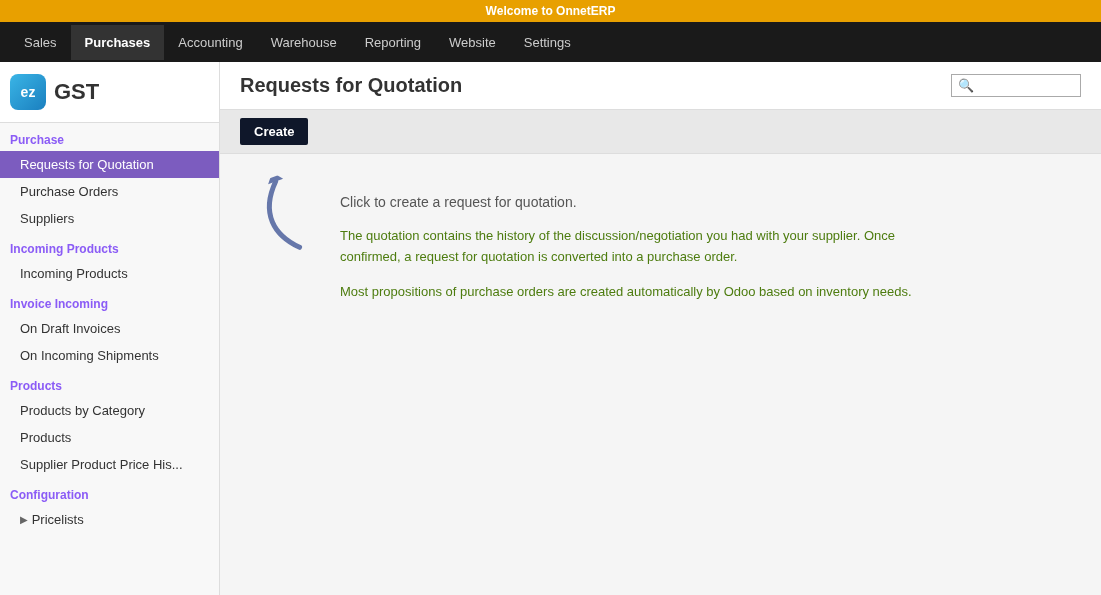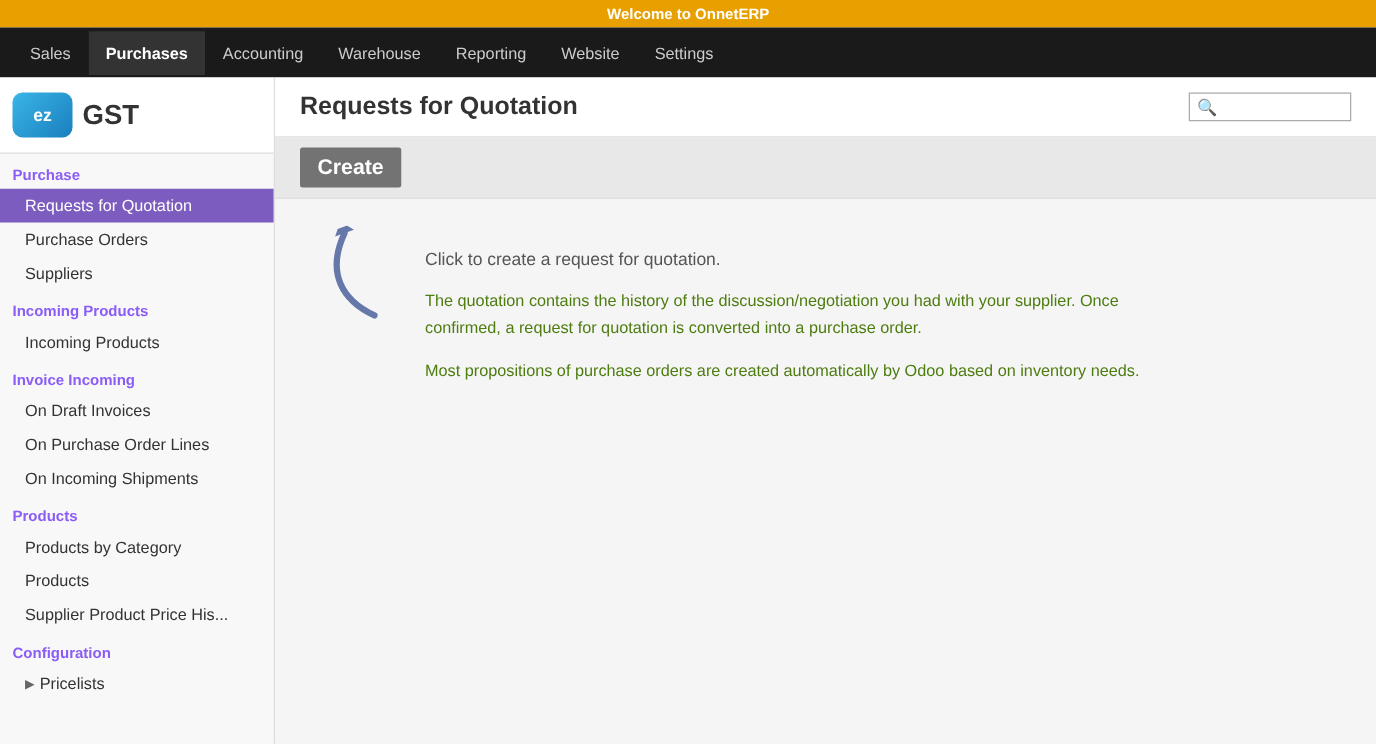--- a/index.html
+++ b/index.html
@@ -54,21 +54,21 @@
     
     .logo-area {
       padding: 12px 10px;
       display: flex;
       align-items: center;
       gap: 8px;
       border-bottom: 1px solid #ddd;
       background: white;
     }
     .logo-icon {
-      width: 48px;
+      width: 36px;
       height: 36px;
       background: linear-gradient(135deg, #3ab5e6, #1a7fbf);
       border-radius: 8px;
       display: flex;
       align-items: center;
       justify-content: center;
       color: white;
       font-weight: bold;
       font-size: 14px;
     }
@@ -141,25 +141,25 @@
     }
     .search-icon-unicode { color: #888; font-size: 13px; }
 
     
     .toolbar {
       background: #e8e8e8;
       padding: 8px 20px;
       border-bottom: 1px solid #ddd;
     }
     .create-btn {
-      background: #737373;
+      background: #0f172a;
       color: white;
       border: none;
       padding: 6px 14px;
-      font-size: 17px;
+      font-size: 13px;
       font-weight: bold;
       cursor: pointer;
       border-radius: 2px;
     }
 
     
     .empty-state {
       padding: 30px 40px;
       display: flex;
       align-items: flex-start;
@@ -219,21 +219,20 @@
     <div class="sidebar-section-header">Purchase</div>
     <div class="sidebar-item active">Requests for Quotation</div>
     <div class="sidebar-item">Purchase Orders</div>
     <div class="sidebar-item">Suppliers</div>
 
     <div class="sidebar-section-header">Incoming Products</div>
     <div class="sidebar-item">Incoming Products</div>
 
     <div class="sidebar-section-header">Invoice Incoming</div>
     <div class="sidebar-item">On Draft Invoices</div>
-    <div class="sidebar-item">On Purchase Order Lines</div>
     <div class="sidebar-item">On Incoming Shipments</div>
 
     <div class="sidebar-section-header">Products</div>
     <div class="sidebar-item">Products by Category</div>
     <div class="sidebar-item">Products</div>
     <div class="sidebar-item">Supplier Product Price His...</div>
 
     <div class="sidebar-section-header">Configuration</div>
     <div class="sidebar-item sidebar-item-with-arrow">
       <span style="font-size:10px; color:#666;">▶</span>

